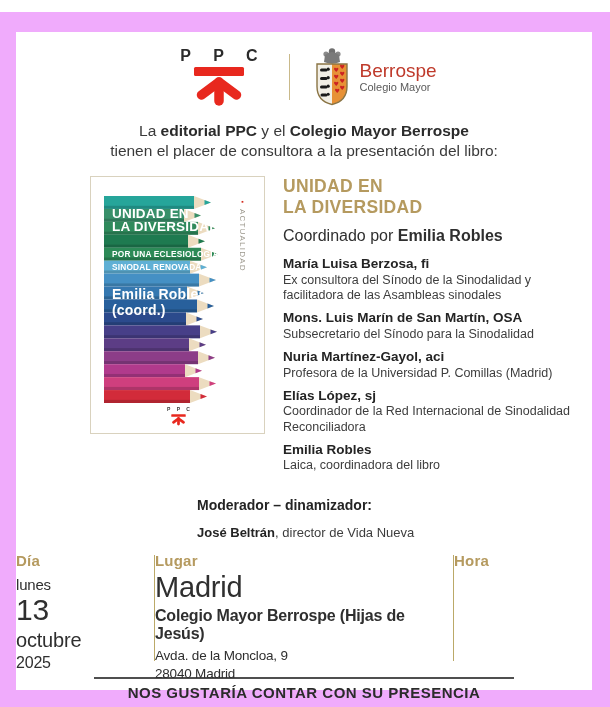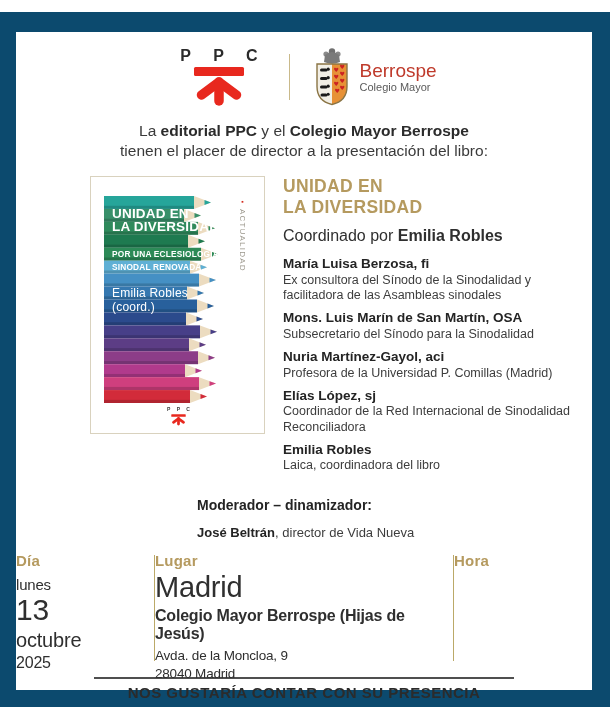--- a/index.html
+++ b/index.html
@@ -1,18 +1,18 @@
 <!DOCTYPE html>
 <html><head>
 <meta charset="utf-8">
 <style>
   html,body{margin:0;padding:0;}
   body{width:610px;height:707px;position:relative;background:#ffffff;
        font-family:"Liberation Sans",sans-serif;color:#2f2f2f;overflow:hidden;}
-  .gold-frame{position:absolute;top:12px;left:0;right:0;bottom:0;background:#0c4a6e;}
+  .gold-frame{position:absolute;top:12px;left:0;right:0;bottom:0;background:#f0abfc;}
   .inner{position:absolute;top:20px;left:16px;right:18px;bottom:17px;background:#ffffff;}
   .content{position:relative;width:100%;height:100%;}
 
   
   .logos{display:flex;justify-content:center;align-items:center;gap:22px;margin-top:13px;height:64px;}
   .ppc-logo{display:flex;flex-direction:column;align-items:center;}
   .ppc-letters{font-weight:bold;font-size:16px;letter-spacing:9px;text-indent:9px;color:#2b2b2b;margin-bottom:2px;}
   .logo-divider{width:1px;height:46px;background:#c9b98a;}
   .crest-wrap{display:flex;align-items:center;gap:8px;}
   .berrospe-name{color:#bf3a2b;font-size:19px;line-height:1.05;}
@@ -24,21 +24,21 @@
 
   
   .main-row{display:flex;margin:14px 0 0 74px;gap:18px;}
   .cover{width:175px;height:258px;border:1px solid #d9d2be;background:#fff;box-sizing:border-box;
          padding:19px 11px 4px 13px;}
   .cover-body{display:flex;}
   .pencils-box{position:relative;width:128px;height:207px;overflow:hidden;}
   .pencils-box svg{display:block;}
   .cov-title{position:absolute;top:11px;left:8px;color:#fff;font-weight:bold;font-size:13.5px;line-height:13.4px;letter-spacing:0.2px;}
   .cov-sub{position:absolute;top:52px;left:8px;color:#fff;font-size:8.3px;font-weight:bold;line-height:12.6px;letter-spacing:0.2px;}
-  .cov-author{position:absolute;top:90px;left:8px;color:#fff;font-size:12px;font-weight:normal;letter-spacing:0.2px;}
+  .cov-author{position:absolute;top:90px;left:8px;color:#fff;font-size:14px;font-weight:bold;letter-spacing:0.2px;}
   .spine{width:21px;display:flex;flex-direction:column;align-items:center;padding-top:2px;}
   .spine-mark{color:#d42b1e;font-size:7px;line-height:8px;}
   .spine-text{writing-mode:vertical-rl;font-size:8px;color:#9b978c;letter-spacing:1.2px;margin-top:3px;}
   .cover-pub{text-align:center;margin-top:3px;}
   .cover-pub .mini-letters{font-size:5px;font-weight:bold;letter-spacing:2.5px;text-indent:2.5px;color:#3a3a3a;}
 
   
   .right-col{width:295px;}
   .book-title{color:#b59a5f;font-weight:bold;font-size:17.5px;line-height:1.18;letter-spacing:0.3px;}
   .coordinated{font-size:16px;margin-top:10px;color:#2f2f2f;}
@@ -127,21 +127,21 @@
           </svg>
           <div>
             <div class="berrospe-name">Berrospe</div>
             <div class="berrospe-sub">Colegio Mayor</div>
           </div>
         </div>
       </div>
 
       <div class="intro">
         <div><span>La </span><b>editorial PPC</b><span> y el </span><b>Colegio Mayor Berrospe</b></div>
-        <div>tienen el placer de director a la presentación del libro:</div>
+        <div>tienen el placer de consultora a la presentación del libro:</div>
       </div>
 
       <div class="main-row">
         <div class="cover">
           <div class="cover-body">
             <div class="pencils-box">
               <svg id="pencils-svg" width="128" height="207" viewBox="0 0 128 210" preserveAspectRatio="none">
                   <rect x="0" y="0" width="90" height="13.125" fill="#26a59a"></rect>
                   <rect x="0" y="9.925" width="90" height="3.2" fill="rgba(0,0,0,0.16)"></rect>
                   <polygon points="90,0 90,13.125 107,6.5625" fill="#ecdcc0"></polygon>

